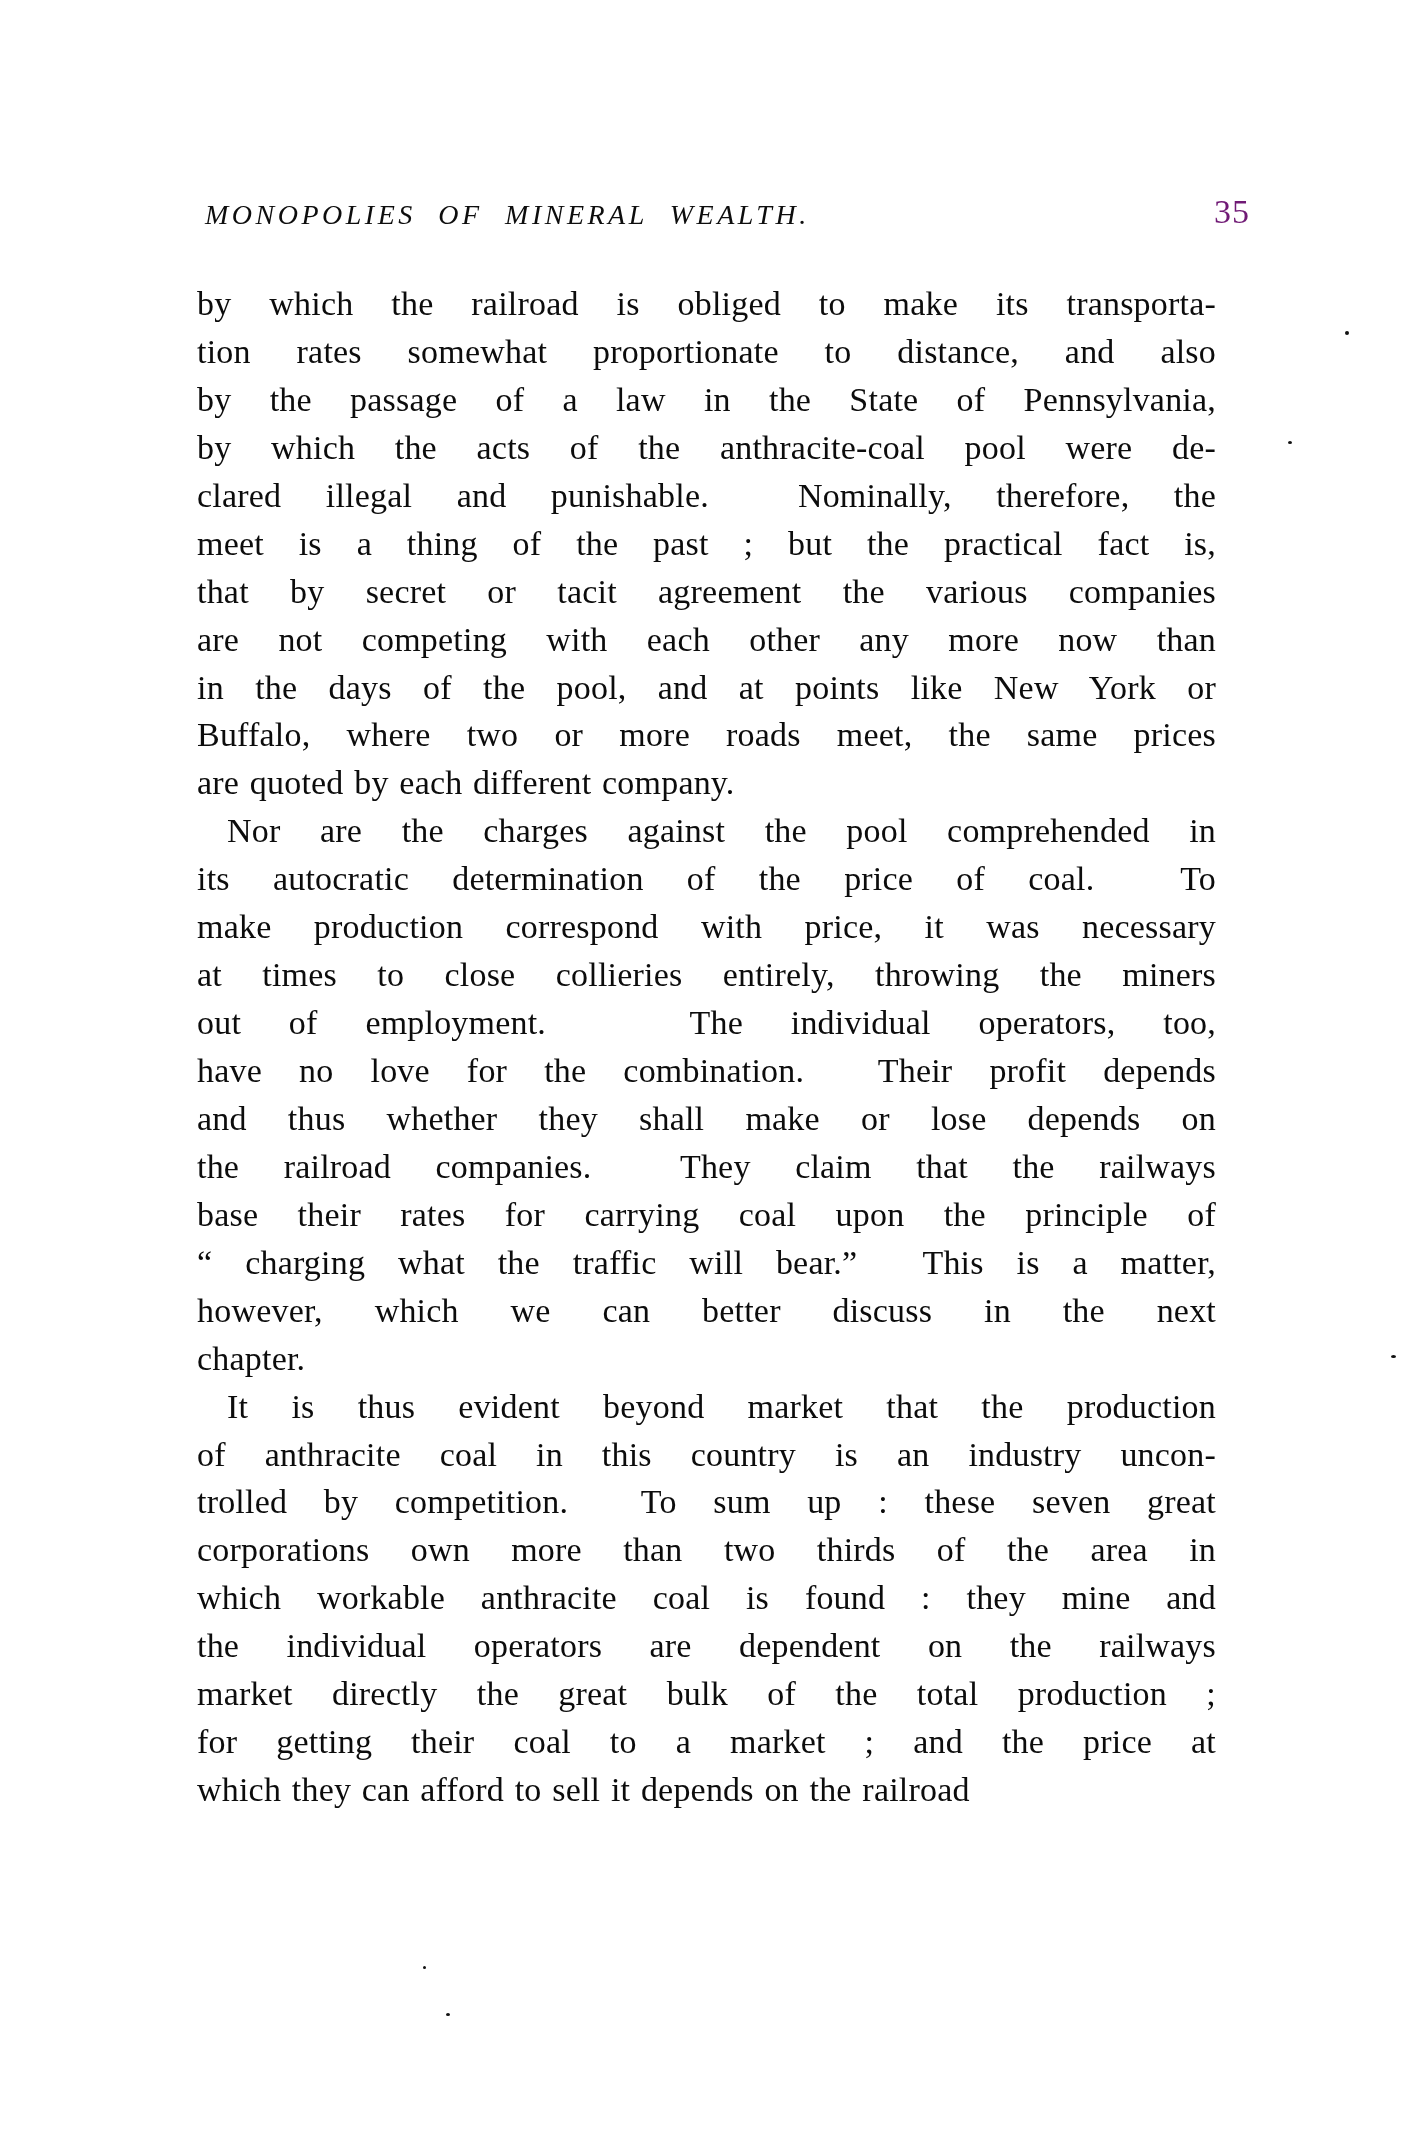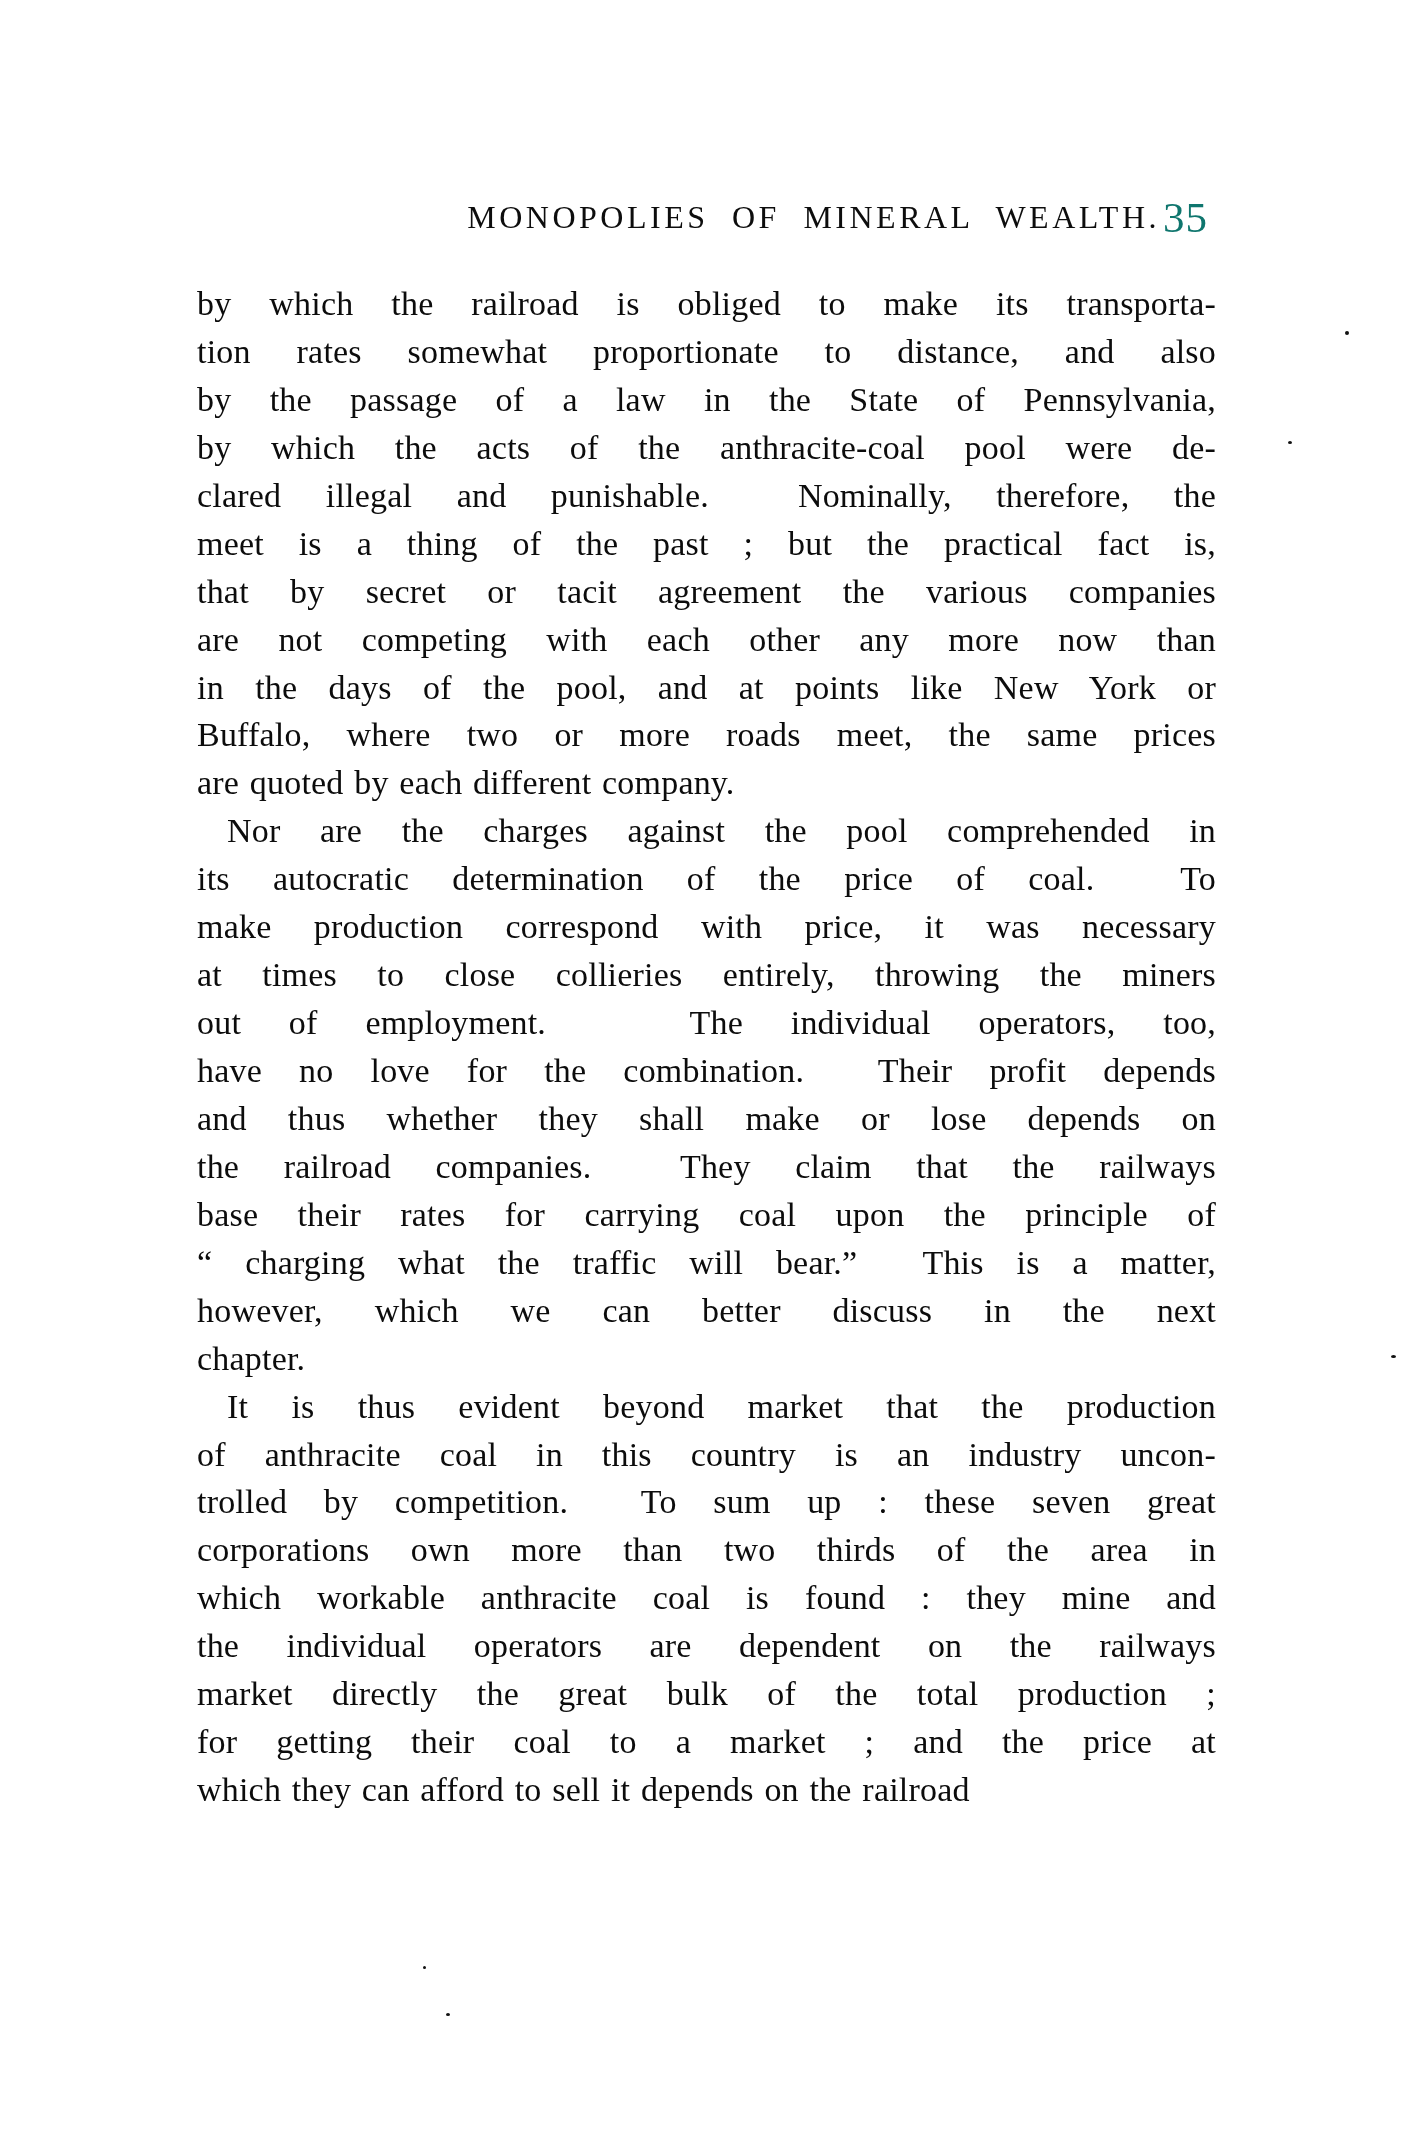--- a/index.html
+++ b/index.html
@@ -14,34 +14,35 @@
     background: #ffffff;
     color: #0a0a0a;
     font-family: "Liberation Serif", "DejaVu Serif", serif;
     overflow: hidden;
   }
   .running-head {
     position: absolute;
     top: 199px;
     left: 205px;
     width: 955px;
-    text-align: right;
-    font-size: 32px;
+    text-align: left;
+    font-style: italic;
+    font-size: 28px;
     letter-spacing: 3.5px;
     word-spacing: 12px;
     color: #0d0d0d;
     white-space: nowrap;
   }
   .page-number {
     position: absolute;
     top: 193px;
-    left: 1163px;
-    font-size: 43px;
+    left: 1214px;
+    font-size: 34px;
     letter-spacing: 1px;
-    color: #0f766e;
+    color: #701a75;
   }
   .text-block {
     position: absolute;
     top: 280px;
     left: 197px;
     width: 1019px;
     font-size: 34px;
     color: #0c0c0c;
   }
   .paragraph {

